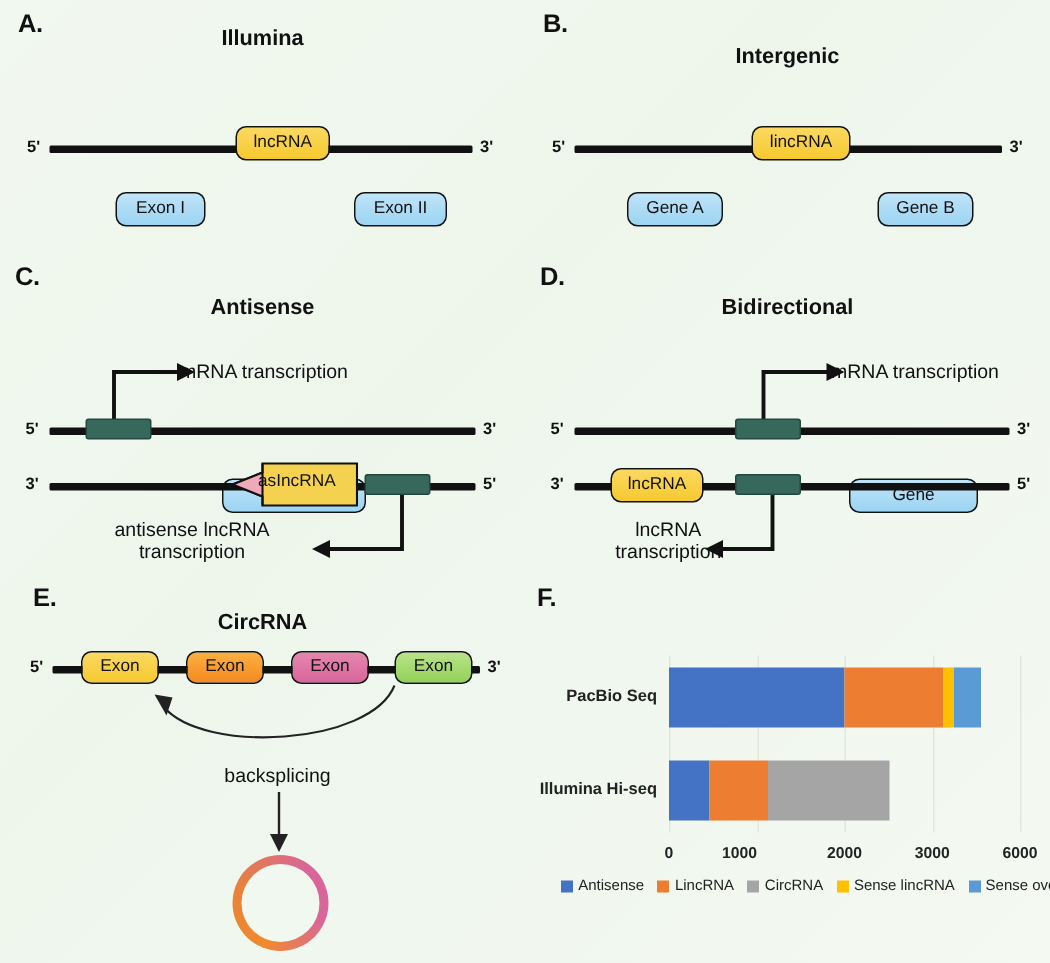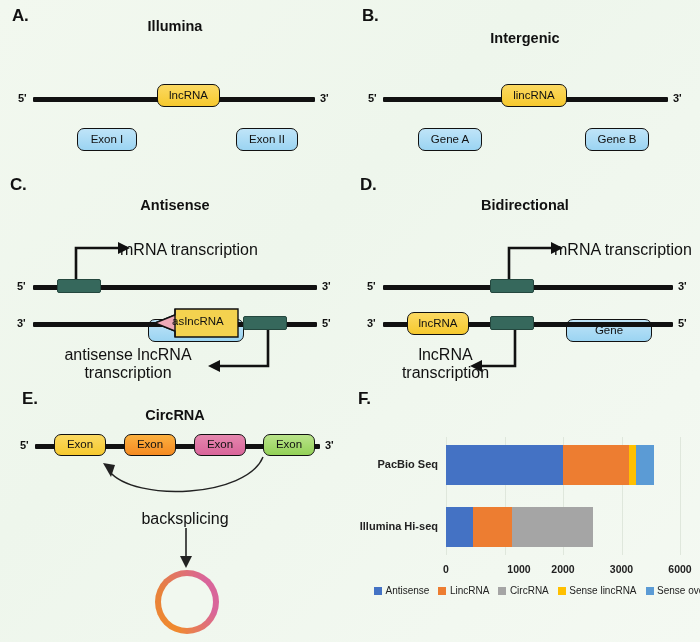--- a/index.html
+++ b/index.html
@@ -44,21 +44,21 @@
 
   .promoter {
     position:absolute; background:#36685c; border:1.4px solid #24473e;
     border-radius:2px;
   }
 
   .arrowline { position:absolute; }
   .arrowline svg { display:block; }
 
   .annot {
-    position:absolute; font-size:16px; color:#111; line-height:1.15;
+    position:absolute; font-size:13px; color:#111; line-height:1.15;
   }
 
   
   .as-arrow { position:absolute; }
 
   
   .circ-ring {
     position:absolute; border-radius:50%;
     background:conic-gradient(from 200deg, #f08a2e, #e8823a 25%, #d9659a 55%, #d9659a 75%, #f08a2e 100%);
   }
@@ -240,21 +240,21 @@
         <div class="seg" style="width: 7.02px; background: rgb(255, 192, 0);"></div>
         <div class="seg" style="width: 18.135px; background: rgb(91, 155, 213);"></div>
       </div>
       <div class="cat-label" style="left: 0px; width: 88px; top: 135px;">Illumina Hi-seq</div>
       <div class="bar" style="left: 96px; top: 122px; height: 40px; width: 146.835px;">
         <div class="seg" style="width: 27.495px; background: rgb(68, 114, 196);"></div>
         <div class="seg" style="width: 38.61px; background: rgb(237, 125, 49);"></div>
         <div class="seg" style="width: 80.73px; background: rgb(165, 165, 165);"></div>
       </div>
       <div class="xtick" style="left: 96px; top: 178px;">0</div>
-      <div class="xtick" style="left: 169px; top: 178px;">1000</div>
+      <div class="xtick" style="left: 143px; top: 178px;">1000</div>
       <div class="xtick" style="left: 213px; top: 178px;">2000</div>
       <div class="xtick" style="left: 271.5px; top: 178px;">3000</div>
       <div class="xtick" style="left: 330px; top: 178px;">6000</div>
       <div class="legend" style="left: 24px; top: 200px;">
         <div class="legend-item">
           <span class="legend-swatch" style="background: rgb(68, 114, 196);"></span>
           <span class="legend-text">Antisense</span>
         </div>
         <div class="legend-item">
           <span class="legend-swatch" style="background: rgb(237, 125, 49);"></span>

